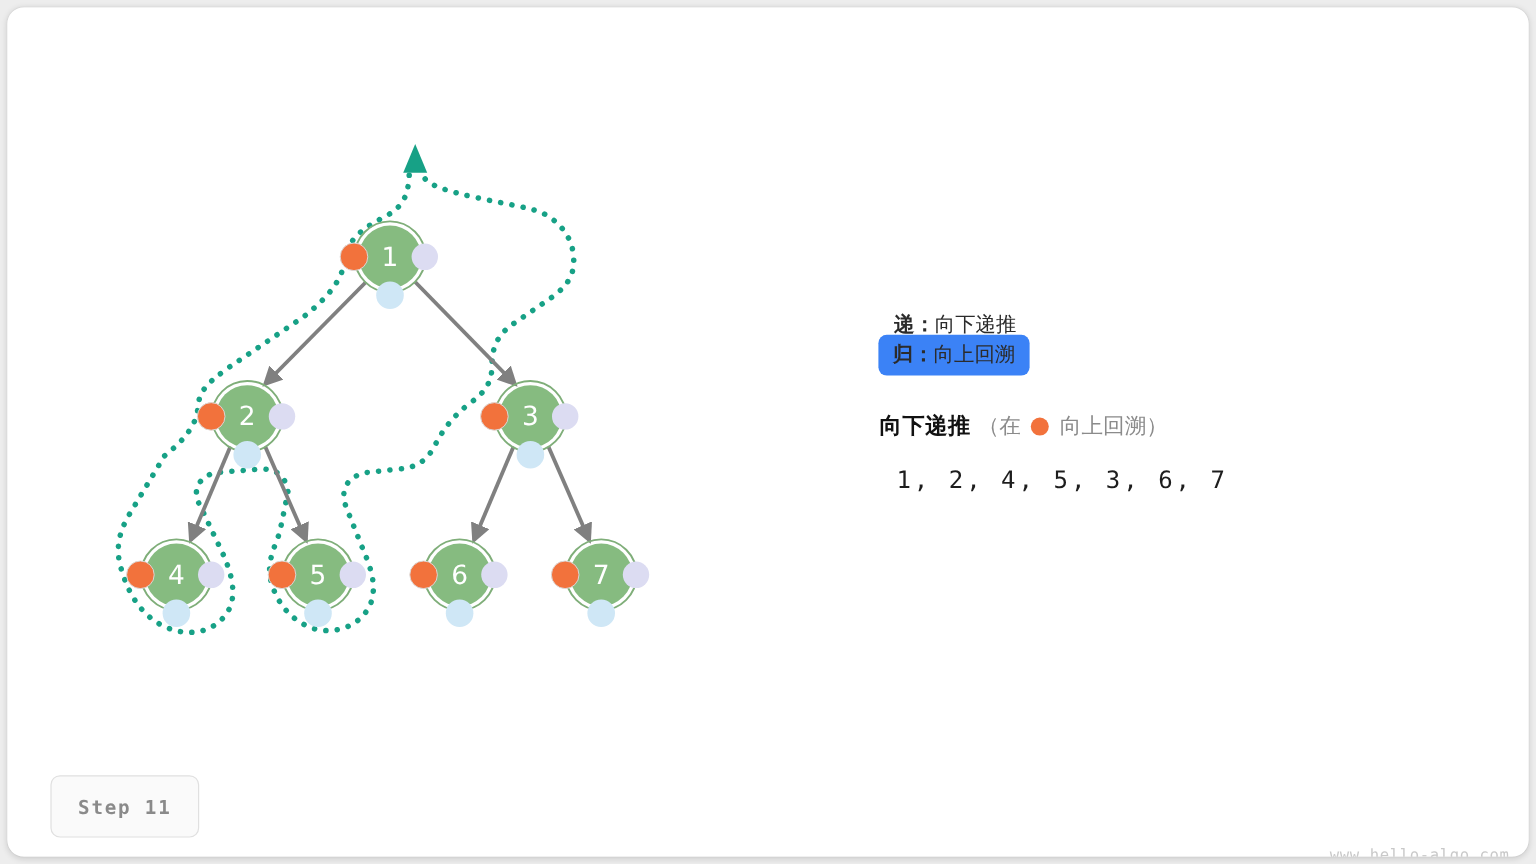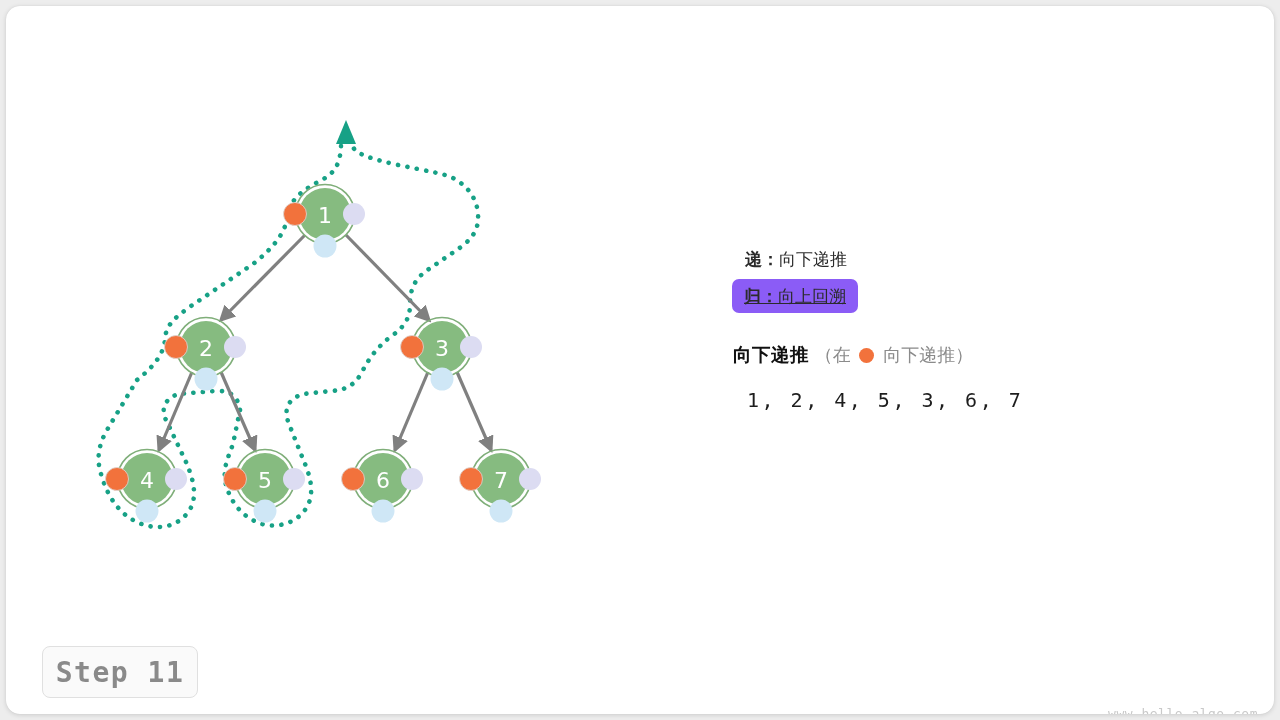--- a/index.html
+++ b/index.html
@@ -55,22 +55,22 @@
     display: inline-block;
     font-size: 17px;
     line-height: 1.2;
     color: #2b2b2b;
     padding: 7px 12px;
     border-radius: 7px;
     white-space: nowrap;
   }
   .legend-row .kw { font-weight: bold; }
   .legend-row.plain { background: transparent; }
-  .legend-row.hl { background: #8b5cf6; text-decoration: underline; }
-  #legend-line1 { position: absolute; left: 0px;  top: 0px; }
+  .legend-row.hl { background: #3b82f6; }
+  #legend-line1 { position: absolute; left: 0px;  top: 12px; }
   #legend-line2 { position: absolute; left: -1px; top: 37px; }
 
   #order-title {
     position: absolute;
     left: 0px;
     top: 100px;
     font-size: 18px;
     color: #888888;
     white-space: nowrap;
   }
@@ -99,30 +99,30 @@
     color: #1d1d1d;
     letter-spacing: 2.5px;
     white-space: nowrap;
   }
 
   
   #step-badge {
     position: absolute;
     left: 36px;
     top: 640px;
-    width: 156px;
+    width: 124px;
     height: 52px;
     box-sizing: border-box;
     border: 1px solid #e0e0e0;
     border-radius: 8px;
     background: #fafafa;
     color: #8a8a8a;
     font-family: "DejaVu Sans Mono", monospace;
     font-weight: bold;
-    font-size: 28px;
+    font-size: 16px;
     letter-spacing: 1.5px;
     display: flex;
     align-items: center;
     justify-content: center;
   }
 
   
   #watermark {
     position: absolute;
     right: 28px;
@@ -269,21 +269,21 @@
       </div>
 
       <div id="legend-line2" class="legend-row hl">
         <span class="kw">归：</span><span>向上回溯</span>
       </div>
 
       <div id="order-title">
         <span class="strong">向下递推</span>
         <span class="paren">（在</span>
         <span id="order-dot"></span>
-        <span class="paren">向下递推）</span>
+        <span class="paren">向上回溯）</span>
       </div>
 
       <div id="order-seq">1, 2, 4, 5, 3, 6, 7</div>
     </div>
 
     <div id="step-badge">Step 11</div>
 
     <div id="watermark">www.hello-algo.com</div>
 
   </div>

